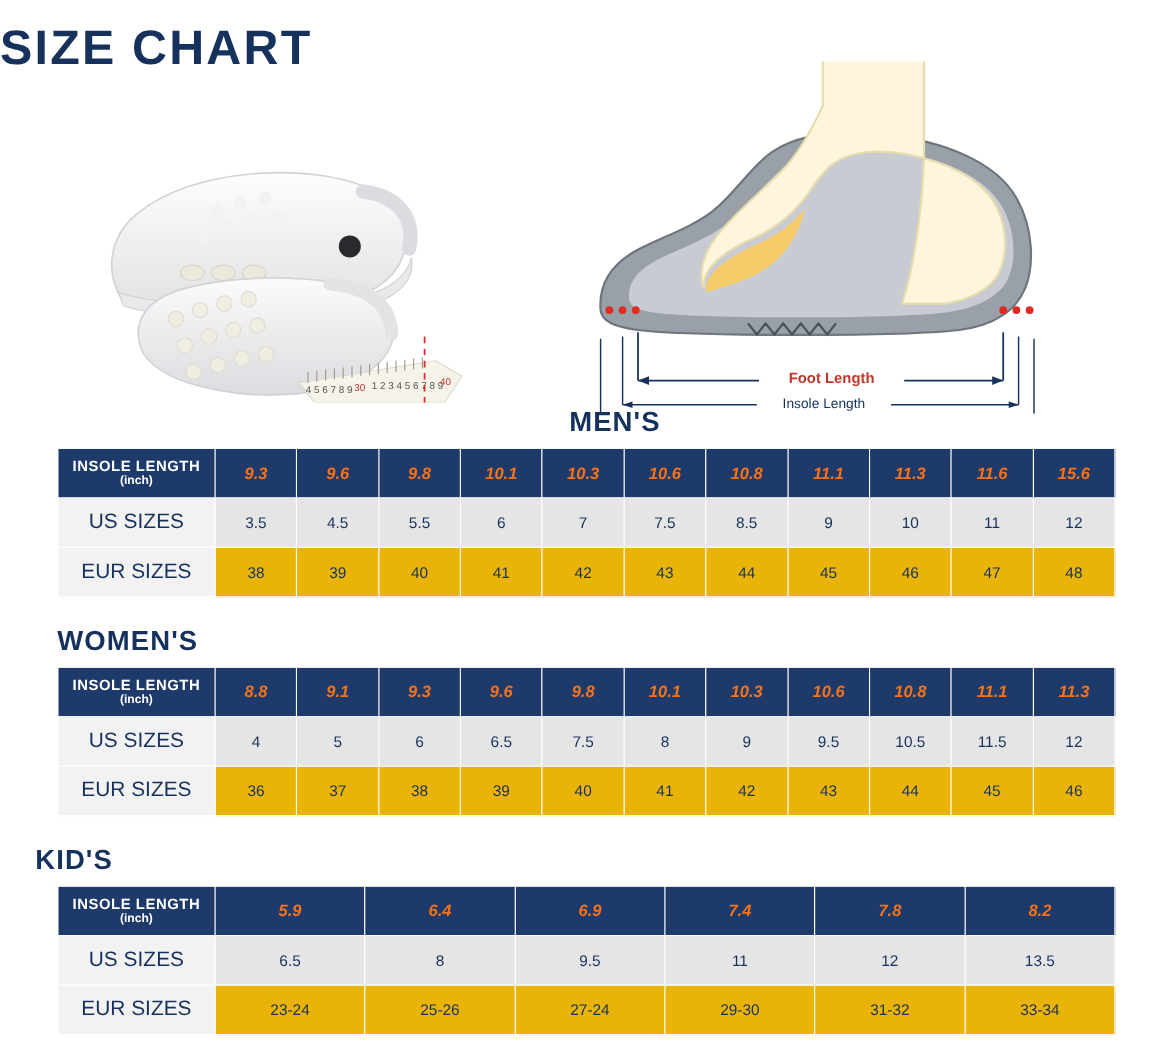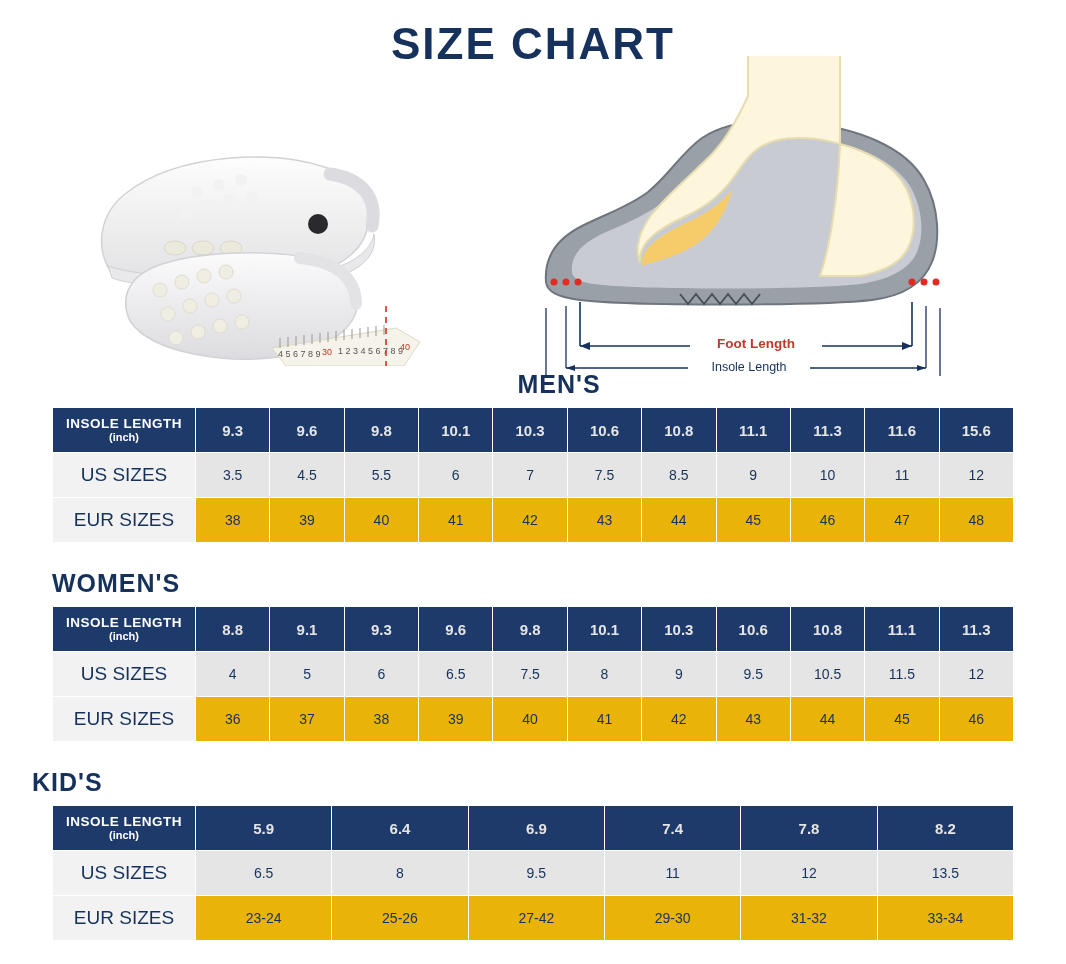--- a/index.html
+++ b/index.html
@@ -11,21 +11,20 @@
     width: 1066px;
     height: 964px;
     font-family: "Liberation Sans", sans-serif;
     color: #16325c;
     position: relative;
     overflow: hidden;
   }
 
   
   .title {
-    text-align: center;
     font-size: 44px;
     font-weight: bold;
     letter-spacing: 2px;
     color: #16325c;
     padding-top: 22px;
     line-height: 1;
   }
 
   
   .illus {
@@ -67,23 +66,24 @@
     table-layout: fixed;
   }
   td {
     text-align: center;
     font-size: 14px;
     height: 42px;
     border: 1px solid #ffffff;
   }
   .hdr-cell {
     background: #1d3a6b;
-    color: #e5e5e5;
+    color: #f97316;
     font-weight: bold;
     font-size: 15px;
+    font-style: italic;
   }
   .hdr-label {
     background: #1d3a6b;
     color: #ffffff;
     font-weight: bold;
     font-size: 13.5px;
     line-height: 1.15;
     letter-spacing: 0.5px;
     width: 140px;
   }
@@ -375,19 +375,19 @@
       <td class="row-cell-a">8</td>
       <td class="row-cell-a">9.5</td>
       <td class="row-cell-a">11</td>
       <td class="row-cell-a">12</td>
       <td class="row-cell-a">13.5</td>
     </tr>
     <tr>
       <td class="row-label">EUR SIZES</td>
       <td class="row-cell-b">23-24</td>
       <td class="row-cell-b">25-26</td>
-      <td class="row-cell-b">27-42</td>
+      <td class="row-cell-b">27-24</td>
       <td class="row-cell-b">29-30</td>
       <td class="row-cell-b">31-32</td>
       <td class="row-cell-b">33-34</td>
     </tr>
   </tbody>
 </table>
 
 </body></html>

